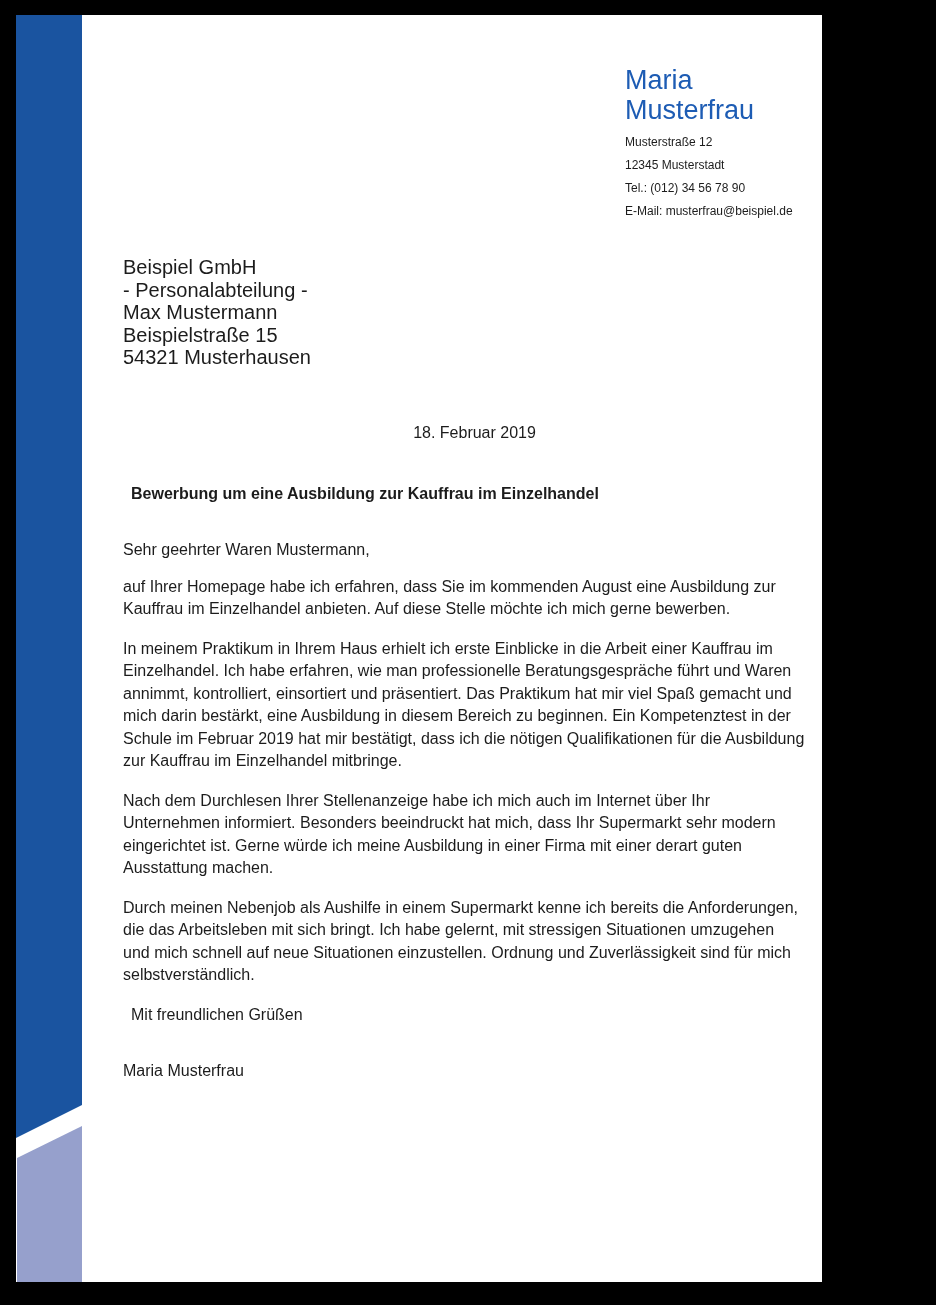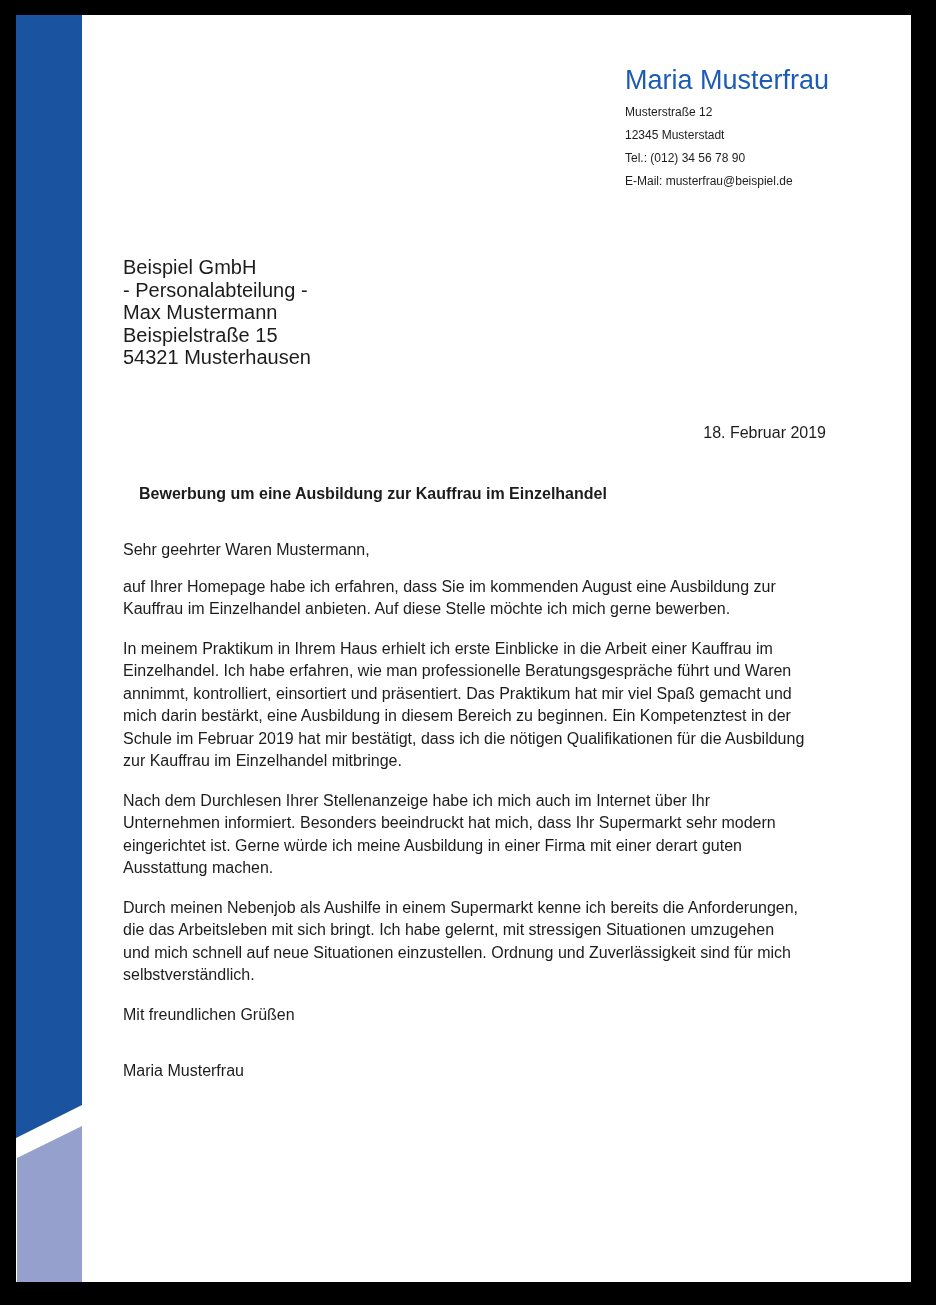--- a/index.html
+++ b/index.html
@@ -13,21 +13,21 @@
   body{
     width:936px;height:1305px;
     background:var(--frame);
     position:relative;
     font-family:"Liberation Sans",sans-serif;
     color:var(--text);
     overflow:hidden;
   }
   .page{
     position:absolute;left:16px;top:15px;
-    width:895px;height:1267px;
+    width:806px;height:1267px;
     background:#ffffff;
     overflow:hidden;
   }
   .stripe-dark{
     position:absolute;left:0;top:0;width:66px;height:1267px;
     background:var(--accent-dark);
     clip-path:polygon(0 0,100% 0,100% 1090px,0 1123px);
   }
   .stripe-light{
     position:absolute;left:1px;top:0;width:65px;height:1267px;
@@ -51,25 +51,25 @@
     white-space:pre;
   }
   .recipient{
     position:absolute;left:107px;top:241px;
     font-size:20px;line-height:22.5px;white-space:pre;
   }
   .body-col{
     position:absolute;left:107px;top:407px;width:703px;
     font-size:16px;line-height:22.5px;
   }
-  .date-line{margin:0 0 38px 0;text-align:right;}
-  .subject{margin:0 0 34px 16px;font-weight:700;}
+  .date-line{margin:0 0 38px 0;text-align:center;}
+  .subject{margin:0 0 34px 8px;font-weight:700;}
   .salutation{margin:0 0 14px 0;}
   .body-col p.para{margin:0 0 17px 0;white-space:pre;}
-  .closing{margin:0;}
+  .closing{margin:8px;}
   .signature{margin:34px 0 0 0;}
 </style>
 </head>
 <body>
 
 <div class="page">
 
   <div class="stripe-dark"></div>
   <div class="stripe-light"></div>
 

